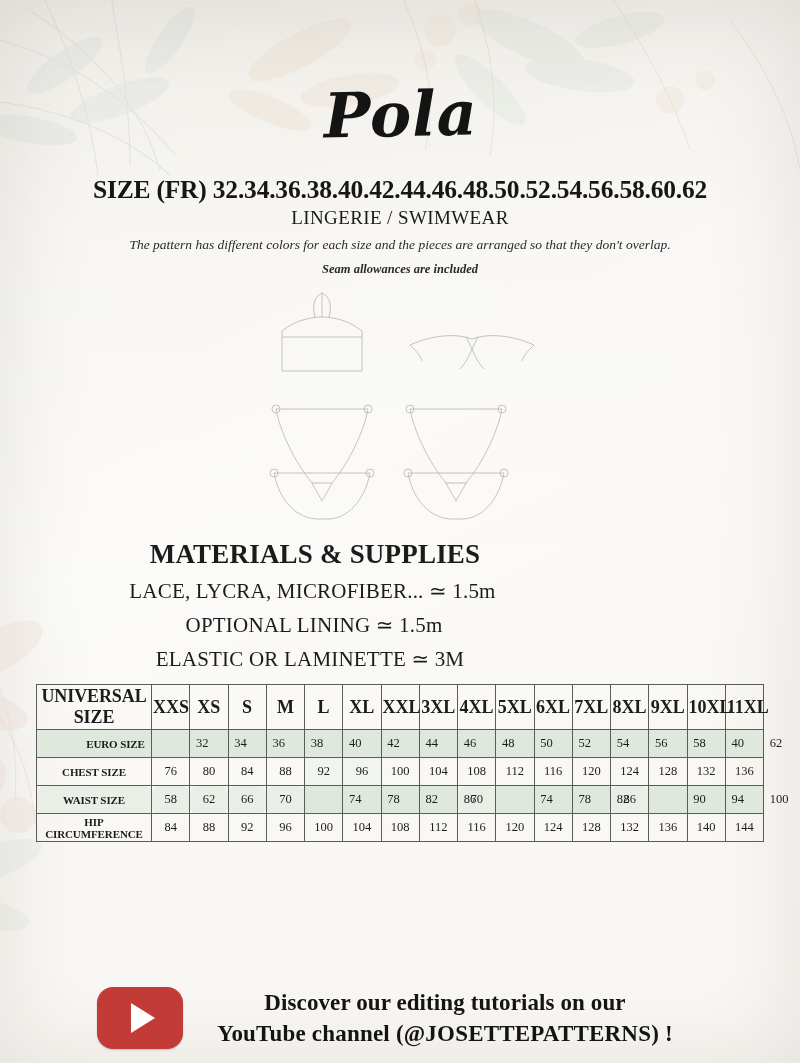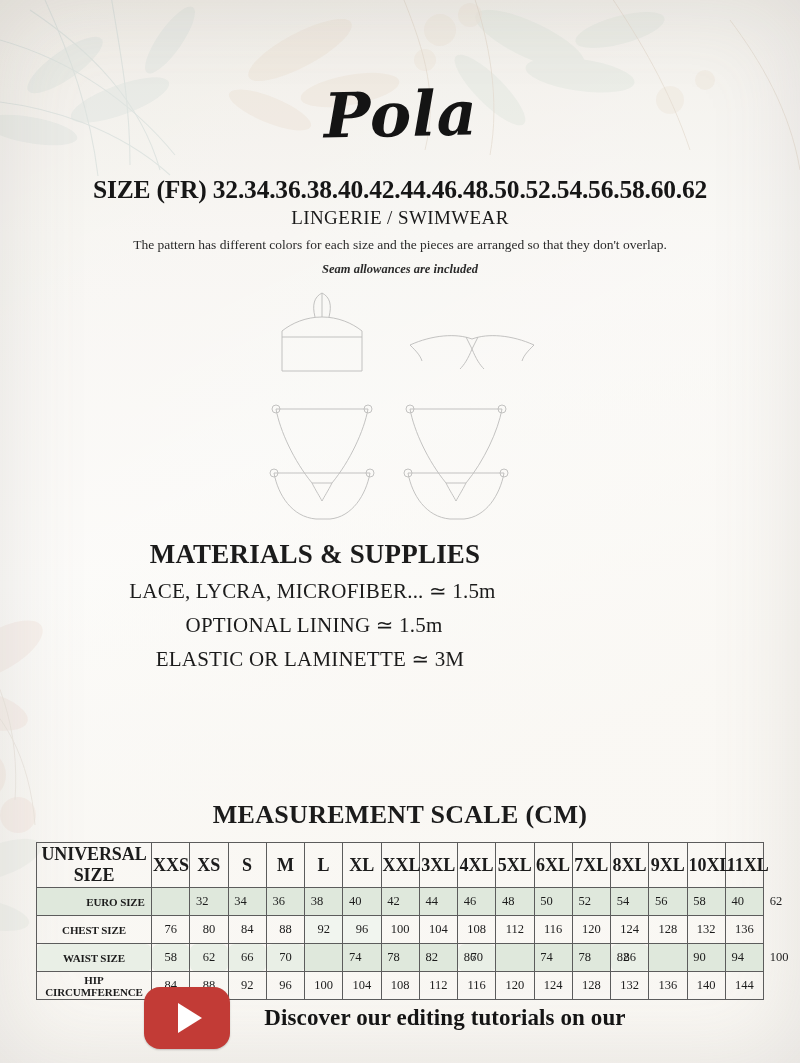--- a/index.html
+++ b/index.html
@@ -69,20 +69,21 @@
   .subtitle {
     text-align: center;
     font-size: 19px;
     letter-spacing: 0.4px;
     margin-top: 2px;
     color: #1a1a1a;
   }
   .note {
     text-align: center;
     font-size: 13.5px;
+    font-style: italic;
     margin-top: 8px;
     color: #2a2a2a;
   }
   .note2 {
     text-align: center;
     font-size: 12.5px;
     font-style: italic;
     font-weight: 700;
     margin-top: 9px;
     color: #2a2a2a;
@@ -320,21 +321,20 @@
     </svg>
   </div>
 
   <div class="materials">
     <div class="mat-title">MATERIALS &amp; SUPPLIES</div>
     <div class="mat-line l1">LACE, LYCRA, MICROFIBER... ≃ 1.5m</div>
     <div class="mat-line l2">OPTIONAL LINING ≃ 1.5m</div>
     <div class="mat-line l3">ELASTIC OR LAMINETTE ≃ 3M</div>
   </div>
 
-  <div class="meas-title">MEASUREMENT SCALE (CM)</div>
 
   <table class="scale">
     <tbody>
       <tr class="head">
         <td class="rowhead">UNIVERSAL SIZE</td>
         <td>XXS</td>
         <td>XS</td>
         <td>S</td>
         <td>M</td>
         <td>L</td>
@@ -432,16 +432,17 @@
       </tr>
     </tbody>
   </table>
 
   <div class="footer">
     <div class="yt">
       <div class="play"></div>
     </div>
     <div class="footer-text">
       <div>Discover our editing tutorials on our</div>
+      <div class="l2">YouTube channel (@JOSETTEPATTERNS) !</div>
     </div>
   </div>
 
 </div>
 
 </body></html>

